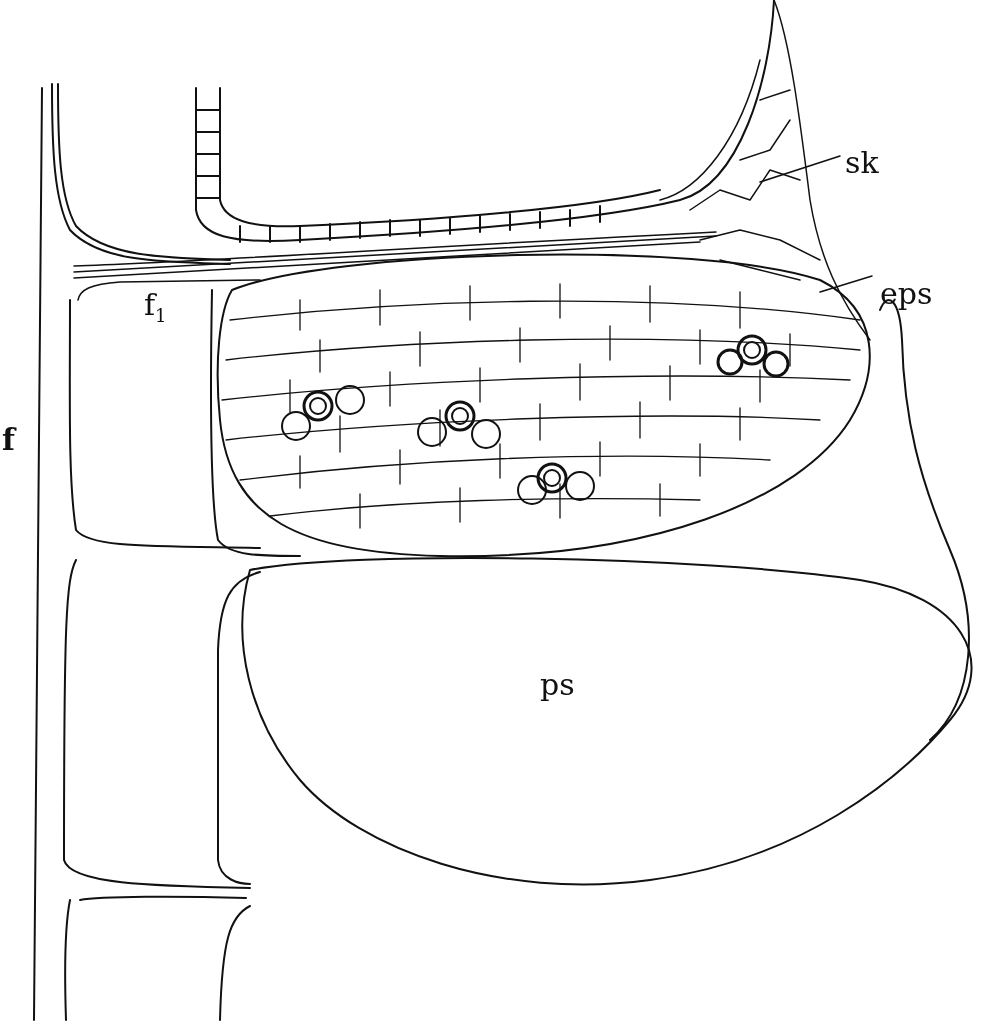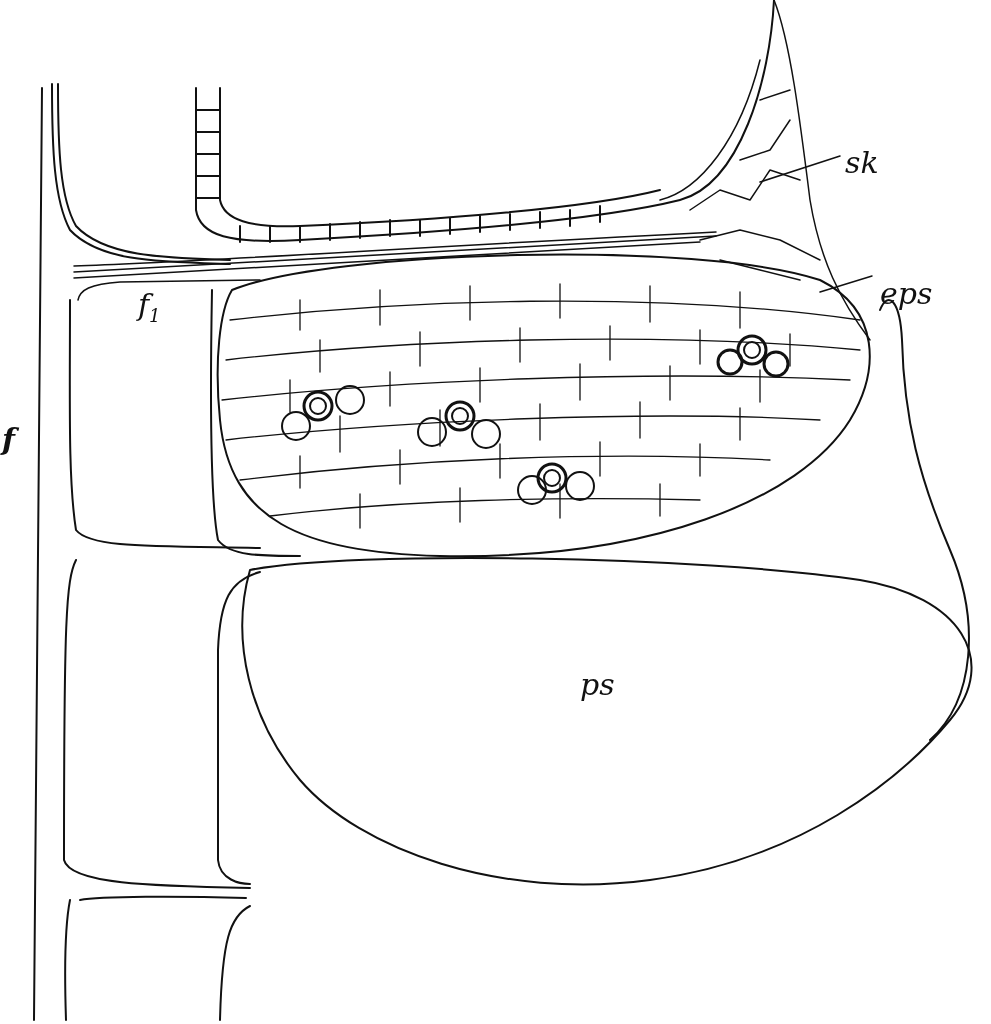--- a/index.html
+++ b/index.html
@@ -1,18 +1,18 @@
 <!DOCTYPE html>
 <html><head>
 <meta charset="utf-8">
 <style>
   html,body{margin:0;padding:0;background:#fff;}
   body{width:991px;height:1024px;position:relative;overflow:hidden;font-family:"DejaVu Serif",serif;}
   svg{position:absolute;left:0;top:0;}
-  .lbl{position:absolute;font-family:"DejaVu Serif",serif;font-style:italic;font-size:30px;color:#111;line-height:1;}
+  .lbl{position:absolute;font-family:"DejaVu Serif",serif;font-size:30px;color:#111;line-height:1;}
   .lbl sub{font-size:18px;}
 </style>
 </head>
 <body>
 
 <svg width="991" height="1024" viewBox="0 0 991 1024" fill="none" stroke="#111" stroke-width="2" stroke-linecap="round" stroke-linejoin="round">
 
   <g>
     <path d="M42 88 C40 300 38 600 34 1020"></path>
     <path d="M52 84 C52 150 54 200 70 230 C100 262 160 262 230 264"></path>
@@ -83,15 +83,15 @@
   </g>
 
   <path d="M250 570 C350 550 700 556 860 580 C960 596 1000 660 950 720 C900 780 800 860 650 880 C500 900 360 850 300 780 C250 720 230 640 250 570 Z"></path>
 
   <path stroke-width="1.5" d="M760 182 L840 156"></path>
   <path stroke-width="1.5" d="M820 292 L872 276"></path>
 </svg>
 
 <div class="lbl" style="left:845px;top:148px;">sk</div>
 <div class="lbl" style="left:880px;top:279px;">eps</div>
-<div class="lbl" style="left:138px;top:290px;"><span>f</span><sub>1</sub></div>
+<div class="lbl" style="left:144px;top:290px;"><span>f</span><sub>1</sub></div>
 <div class="lbl" style="left:2px;top:425px;font-weight:bold;">f</div>
-<div class="lbl" style="left:580px;top:670px;text-align:center;">ps</div>
+<div class="lbl" style="left:540px;top:670px;text-align:center;">ps</div>
 
 </body></html>

